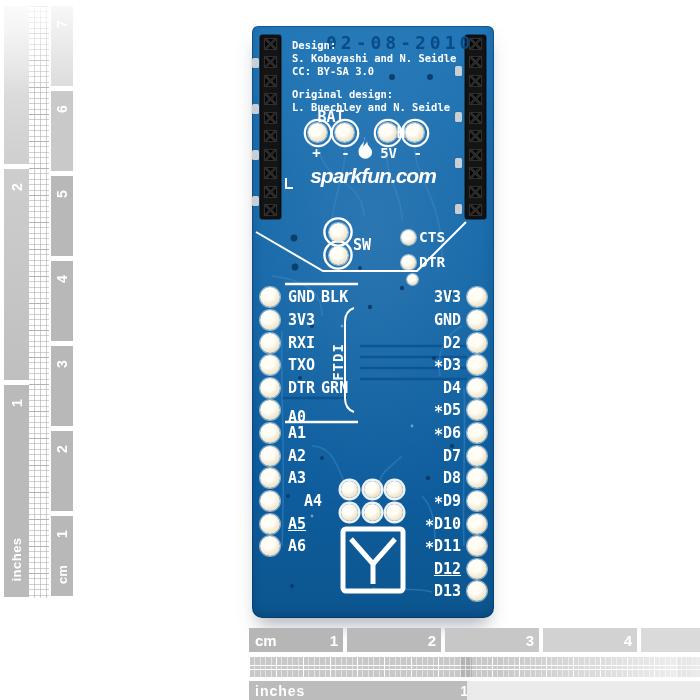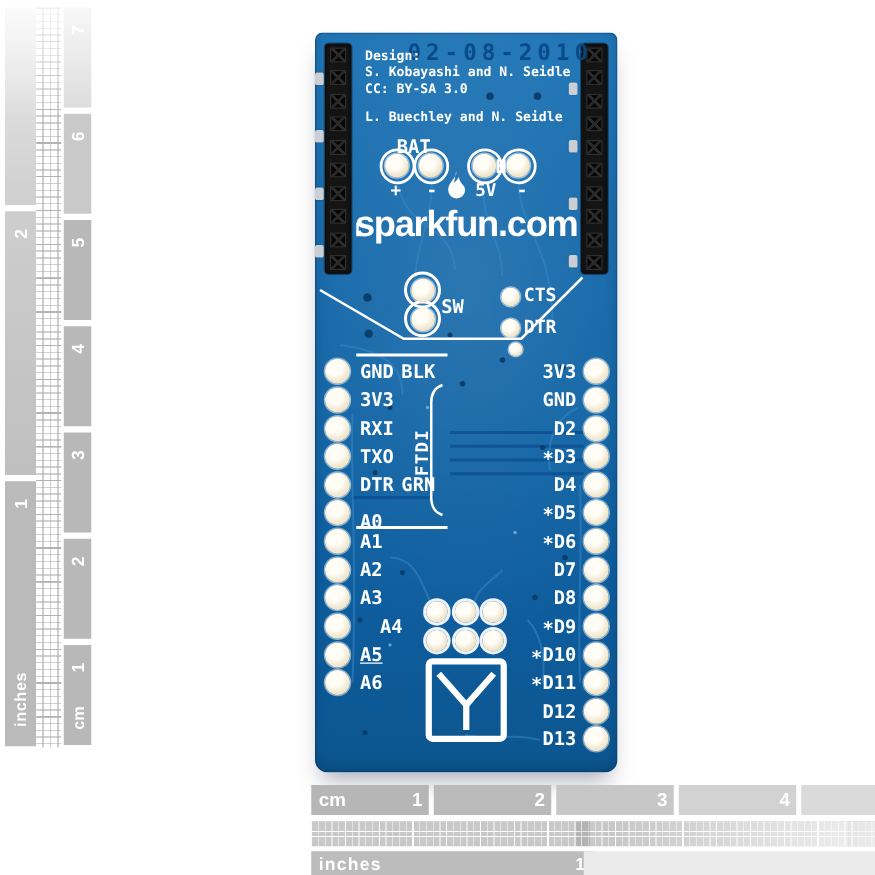--- a/index.html
+++ b/index.html
@@ -26,22 +26,22 @@
        opacity:.55;}
   .edgepad{position:absolute;width:7px;height:10px;background:#c9cfd4;border-radius:1.5px;box-shadow:0 0 1px rgba(0,0,0,.4);}
   .watermark{left:74px;top:6px;font-size:18px;letter-spacing:4px;color:rgba(8,73,134,.95);}
   .credits{left:40px;top:13px;font-size:10.5px;line-height:13px;}
   .credits2{left:40px;top:62px;font-size:10.5px;line-height:13px;}
   .pad{position:absolute;border-radius:50%;
     background:radial-gradient(circle at 40% 35%, #fffdf6 0 35%, #f1e9d2 62%, #e2d6b6 100%);
     box-shadow:0 0 0 1px rgba(255,255,255,.55);}
   .grp-label{position:absolute;font-size:15px;text-align:center;}
   .grp-sub{position:absolute;font-size:14px;text-align:center;}
-  .url{left:0;right:0;top:138px;text-align:center;font-size:29px;letter-spacing:-1px;
-       font-family:"Liberation Sans", sans-serif;}
+  .url{left:0;right:0;top:138px;text-align:center;font-size:21px;letter-spacing:-1px;
+       font-family:"Liberation Sans", sans-serif;font-style:italic;}
   .ftdi{left:66px;top:316px;width:40px;height:40px;display:flex;align-items:center;justify-content:center;
         transform:rotate(-90deg);font-size:14px;letter-spacing:1px;}
   .pincol{position:absolute;top:260px;display:flex;flex-direction:column;}
   .pincol .row{height:22.64px;display:flex;align-items:center;}
   .pincol .cpad{width:20px;height:20px;border-radius:50%;flex:0 0 auto;
     background:radial-gradient(circle at 40% 35%, #fffdf6 0 35%, #f1e9d2 62%, #e2d6b6 100%);
     box-shadow:0 0 0 1px rgba(255,255,255,.5);}
   .lcol{left:8px;}
   .lcol .cpad{margin-right:8px;}
   .lcol .lbl{font-size:15px;}
@@ -241,20 +241,21 @@
   <div class="edgepad" style="left:203px;top:178px;"></div>
 
   <div class="silk watermark">02-08-2010</div>
 
   <div class="silk credits">
     <div>Design:</div>
     <div>S. Kobayashi and N. Seidle</div>
     <div>CC: BY-SA 3.0</div>
   </div>
   <div class="silk credits2">
+    <div>Original design:</div>
     <div>L. Buechley and N. Seidle</div>
   </div>
 
   <div class="silk grp-label" style="left:57px;top:82px;width:44px;">BAT</div>
   <div class="pad" style="left:56px;top:97px;width:19px;height:19px;"></div>
   <div class="pad" style="left:83px;top:97px;width:19px;height:19px;"></div>
   <div class="silk grp-sub" style="left:57px;top:119px;width:44px;word-spacing:12px;">+ -</div>
   <div class="silk grp-label" style="left:127px;top:98px;width:44px;">CHG</div>
   <div class="pad" style="left:126px;top:97px;width:19px;height:19px;"></div>
   <div class="pad" style="left:153px;top:97px;width:19px;height:19px;"></div>
@@ -429,21 +430,21 @@
         <span class="silk lblbox" style="position:static;"><span class="star">*</span><span>D10</span></span>
         <span class="cpad"></span>
       </div>
 
       <div class="row">
         <span class="silk lblbox" style="position:static;"><span class="star">*</span><span>D11</span></span>
         <span class="cpad"></span>
       </div>
 
       <div class="row">
-        <span class="silk lblbox" style="position:static;"><span class="star"></span><span>D12</span></span>
+        <span class="silk lblbox" style="position:static;text-decoration:underline;"><span class="star"></span><span>D12</span></span>
         <span class="cpad"></span>
       </div>
 
       <div class="row">
         <span class="silk lblbox" style="position:static;"><span class="star"></span><span>D13</span></span>
         <span class="cpad"></span>
       </div>
     </div>
 
   <div class="isp">

